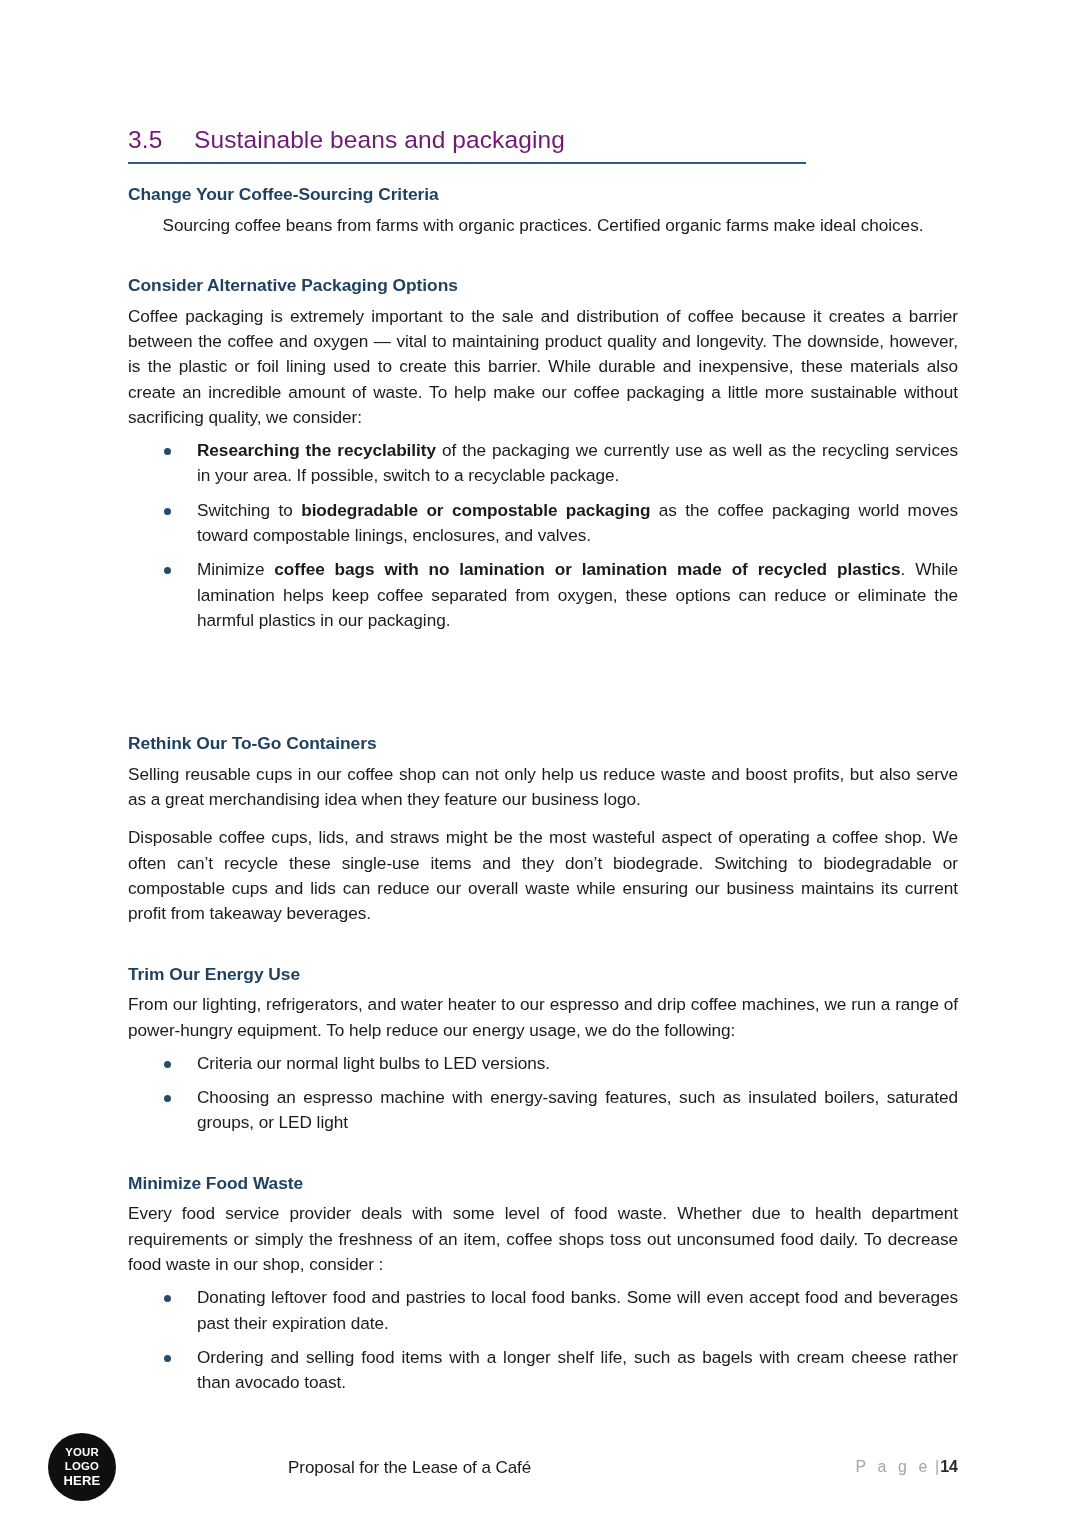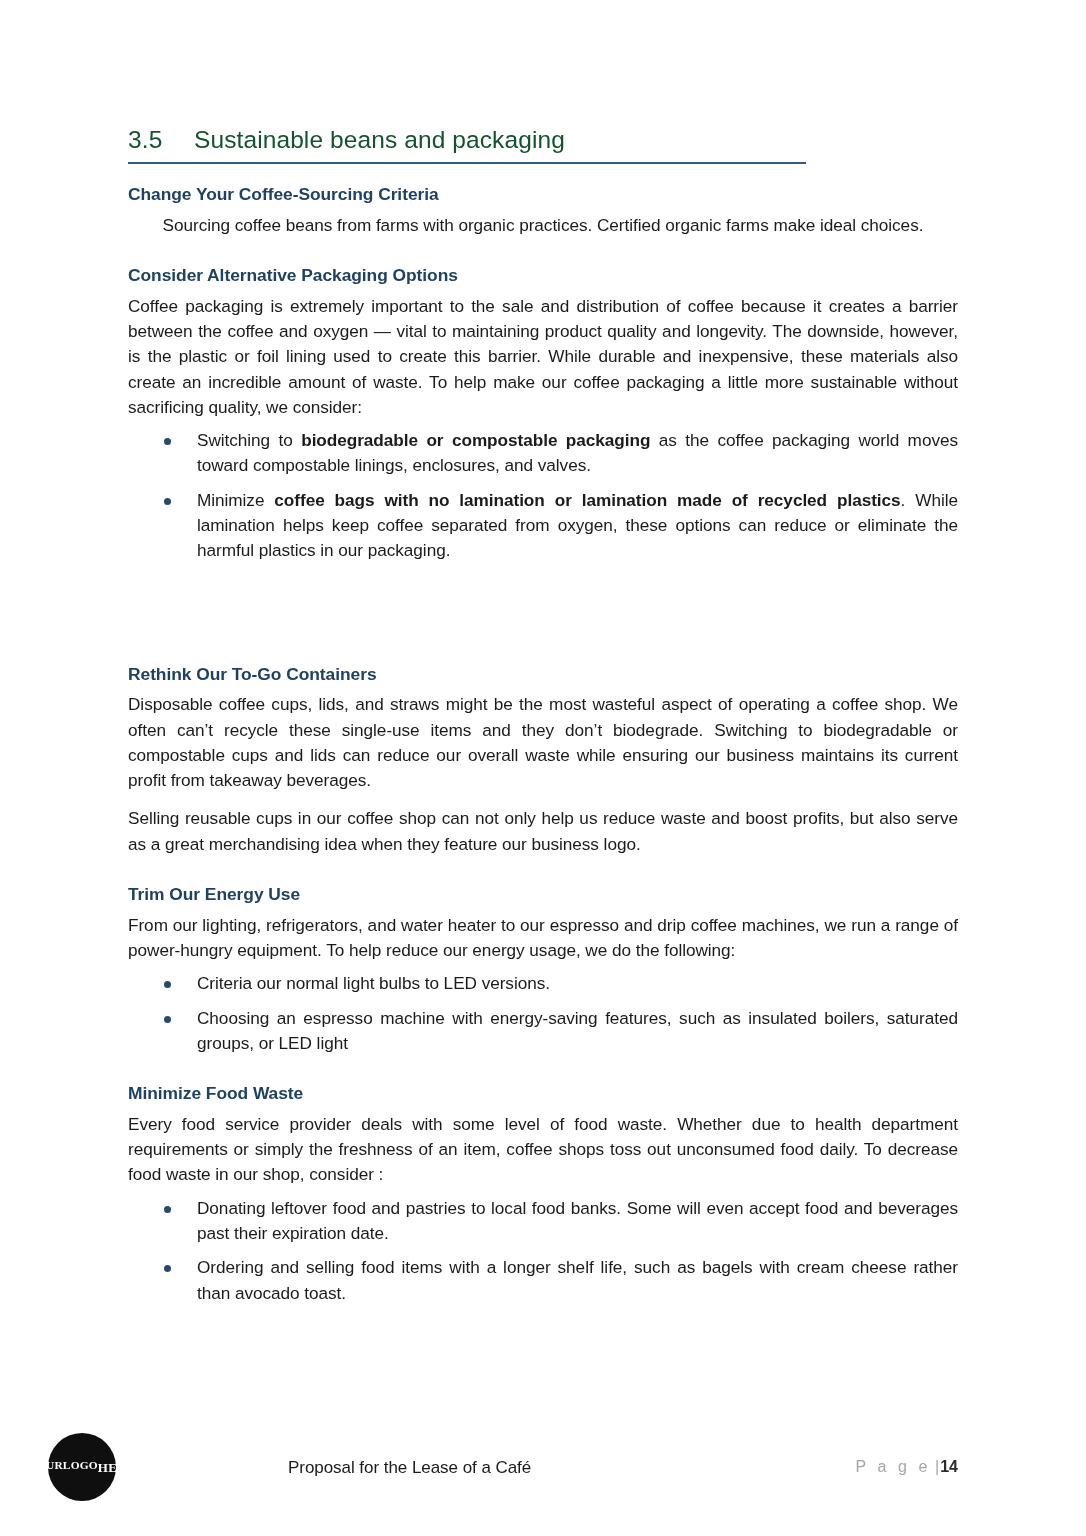--- a/index.html
+++ b/index.html
@@ -24,21 +24,21 @@
     position: absolute;
     left: 128px;
     top: 126px;
     width: 830px;
   }
 
   
   .section-head {
     display: flex;
     align-items: baseline;
-    color: #14532d;
+    color: #701a75;
     font-size: 24.5px;
     font-weight: 400;
     letter-spacing: 0.1px;
     line-height: 1.18;
     white-space: nowrap;
   }
   .section-num {
     width: 66px;
     flex: 0 0 66px;
   }
@@ -52,21 +52,21 @@
 
   
   .sub-head {
     color: #1f4162;
     font-size: 17.4px;
     font-weight: bold;
     letter-spacing: -0.05px;
     line-height: 1.25;
     margin: 0 0 7px 0;
   }
-  .sub-head.gap-top { margin-top: 27px; }
+  .sub-head.gap-top { margin-top: 37px; }
   .sub-head.gap-top-lg { margin-top: 100px; }
 
   
   p.body {
     margin: 0 0 2px 0;
     font-size: 17.2px;
     line-height: 1.47;
     color: #1b1b1b;
     text-align: justify;
     text-justify: inter-word;
@@ -115,25 +115,24 @@
   .logo {
     position: absolute;
     left: 48px;
     top: 1px;
     width: 68px;
     height: 68px;
     border-radius: 50%;
     background: #0f0f0f;
     color: #ffffff;
     display: flex;
-    flex-direction: row;
+    flex-direction: column;
     align-items: center;
     justify-content: center;
     line-height: 1;
-    font-family: Liberation Serif, serif;
   }
   .logo .l1,
   .logo .l2 {
     font-size: 11.4px;
     font-weight: bold;
     letter-spacing: 0.2px;
     margin-bottom: 2.5px;
   }
   .logo .l3 {
     font-size: 13px;
@@ -185,31 +184,35 @@
 
     <h3 class="sub-head">Change Your Coffee-Sourcing Criteria</h3>
     <p class="body nojust">Sourcing coffee beans from farms with organic practices. Certified organic farms make ideal choices.</p>
 
     <h3 class="sub-head gap-top">Consider Alternative Packaging Options</h3>
     <p class="body">Coffee packaging is extremely important to the sale and distribution of coffee because it creates a barrier between the coffee and oxygen — vital to maintaining product quality and longevity. The downside, however, is the plastic or foil lining used to create this barrier. While durable and inexpensive, these materials also create an incredible amount of waste. To help make our coffee packaging a little more sustainable without sacrificing quality, we consider:</p>
 
     <ul class="bullets">
       <li>
         <span class="dot"></span>
+        <strong>Researching the recyclability</strong><span> of the packaging we currently use as well as the recycling services in your area. If possible, switch to a recyclable package.</span>
+      </li>
+      <li>
+        <span class="dot"></span>
         <span>Switching to </span><strong>biodegradable or compostable packaging</strong><span> as the coffee packaging world moves toward compostable linings, enclosures, and valves.</span>
       </li>
       <li>
         <span class="dot"></span>
         <span>Minimize </span><strong>coffee bags with no lamination or lamination made of recycled plastics</strong><span>. While lamination helps keep coffee separated from oxygen, these options can reduce or eliminate the harmful plastics in our packaging.</span>
       </li>
     </ul>
 
     <h3 class="sub-head gap-top-lg">Rethink Our To-Go Containers</h3>
+    <p class="body">Selling reusable cups in our coffee shop can not only help us reduce waste and boost profits, but also serve as a great merchandising idea when they feature our business logo.</p>
     <p class="body">Disposable coffee cups, lids, and straws might be the most wasteful aspect of operating a coffee shop. We often can’t recycle these single-use items and they don’t biodegrade. Switching to biodegradable or compostable cups and lids can reduce our overall waste while ensuring our business maintains its current profit from takeaway beverages.</p>
-    <p class="body">Selling reusable cups in our coffee shop can not only help us reduce waste and boost profits, but also serve as a great merchandising idea when they feature our business logo.</p>
 
     <h3 class="sub-head gap-top">Trim Our Energy Use</h3>
     <p class="body">From our lighting, refrigerators, and water heater to our espresso and drip coffee machines, we run a range of power-hungry equipment. To help reduce our energy usage, we do the following:</p>
 
     <ul class="bullets">
       <li>
         <span class="dot"></span>
         <span>Criteria our normal light bulbs to LED versions.</span>
       </li>
       <li>

